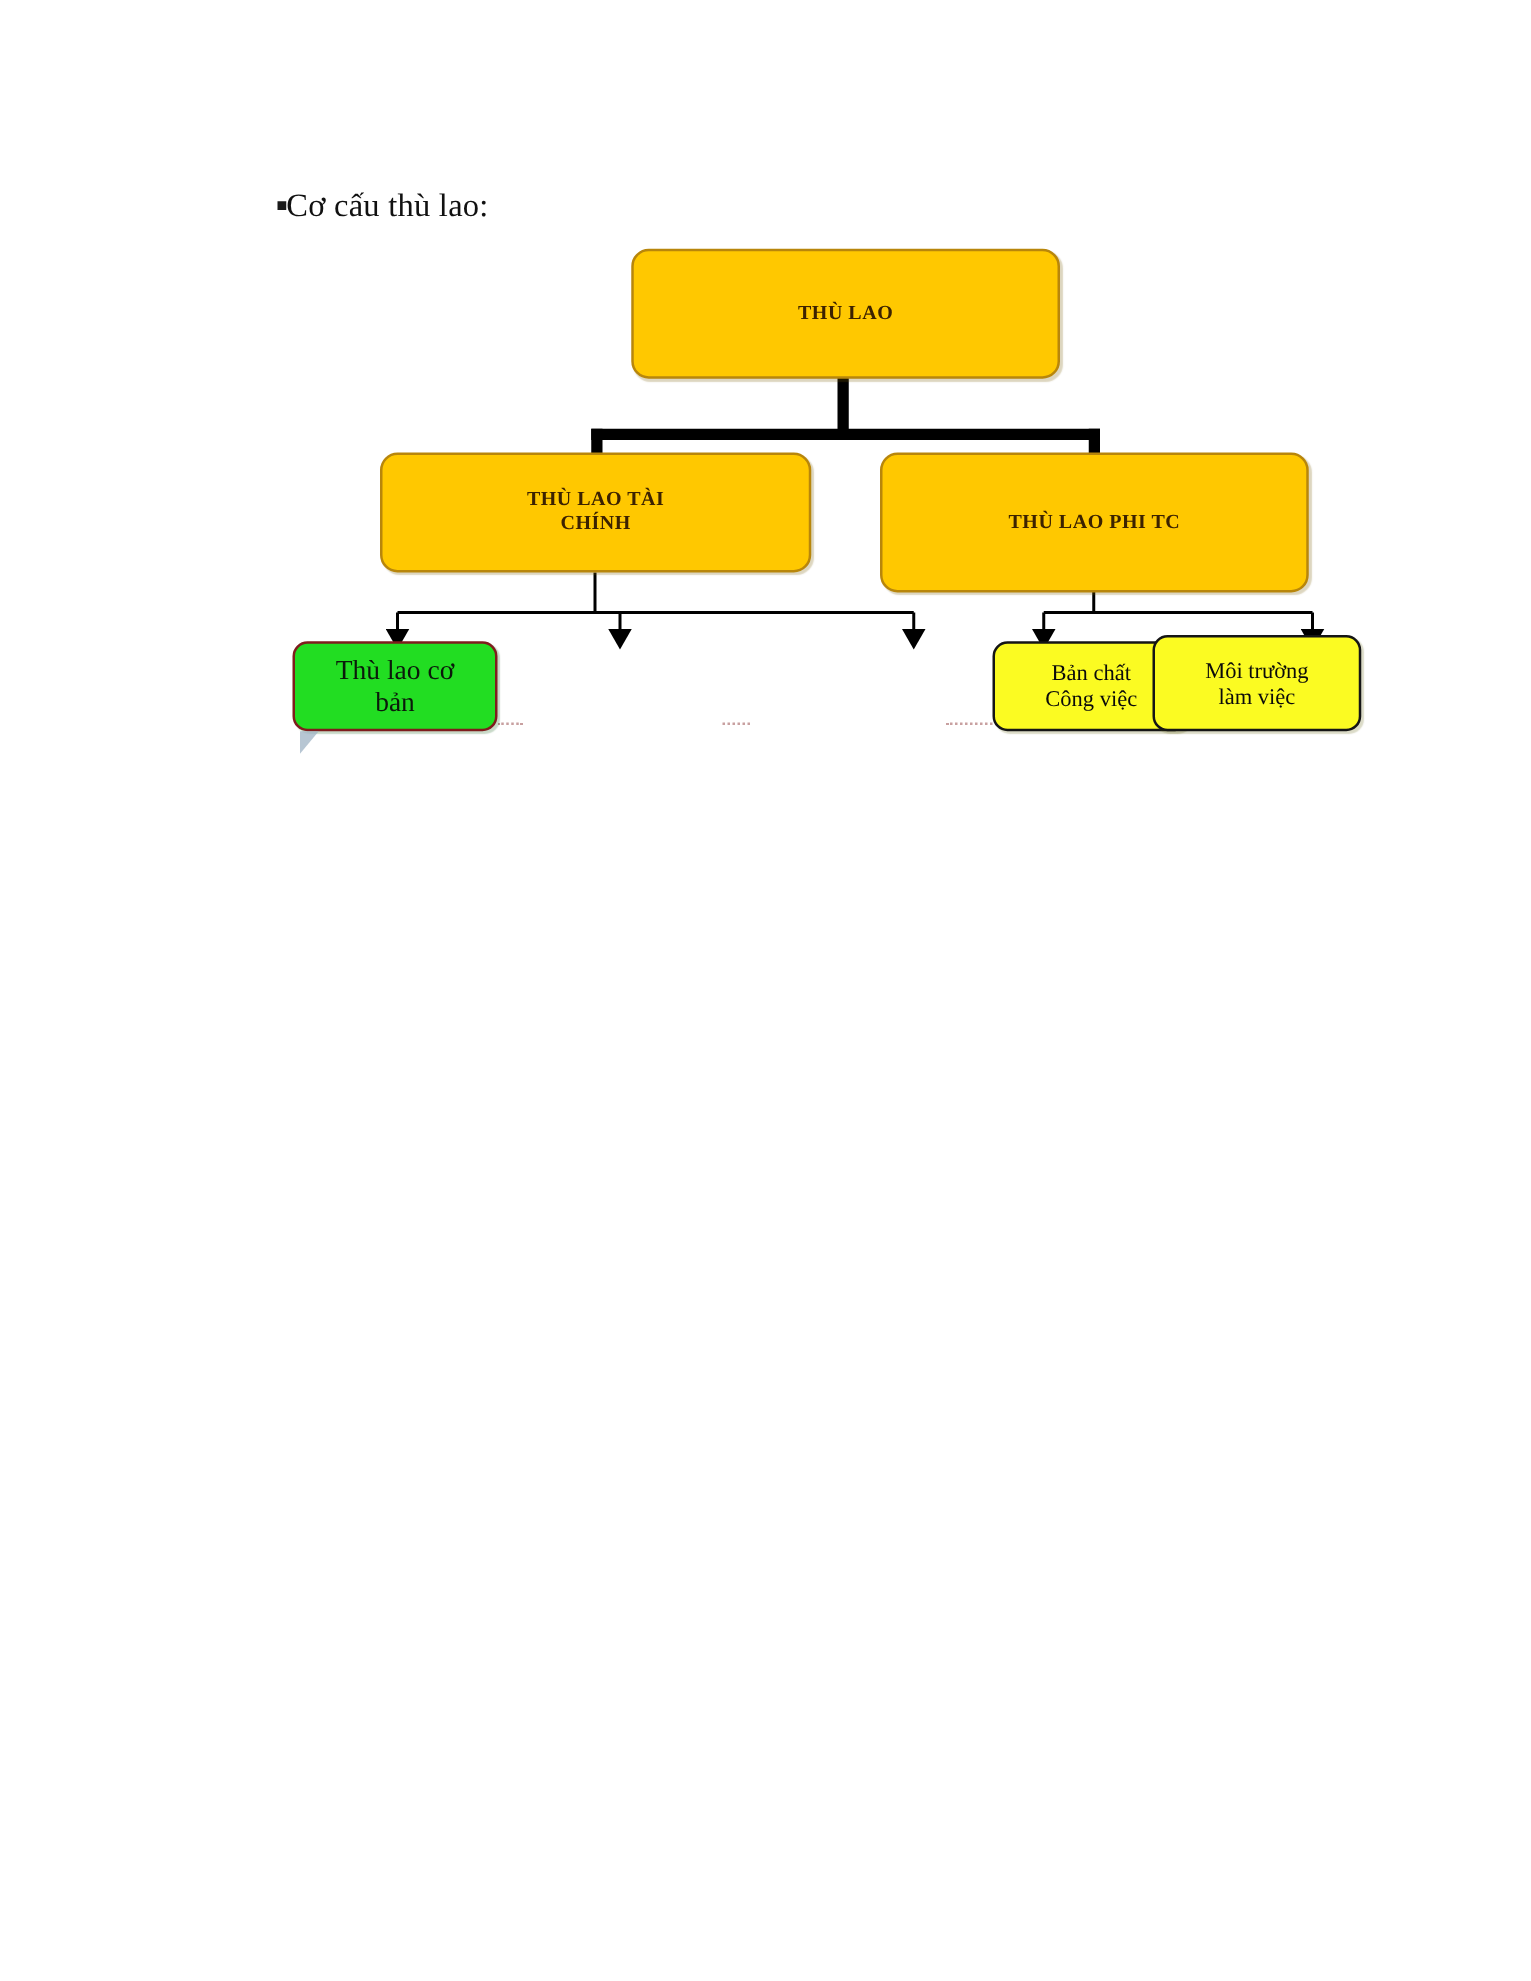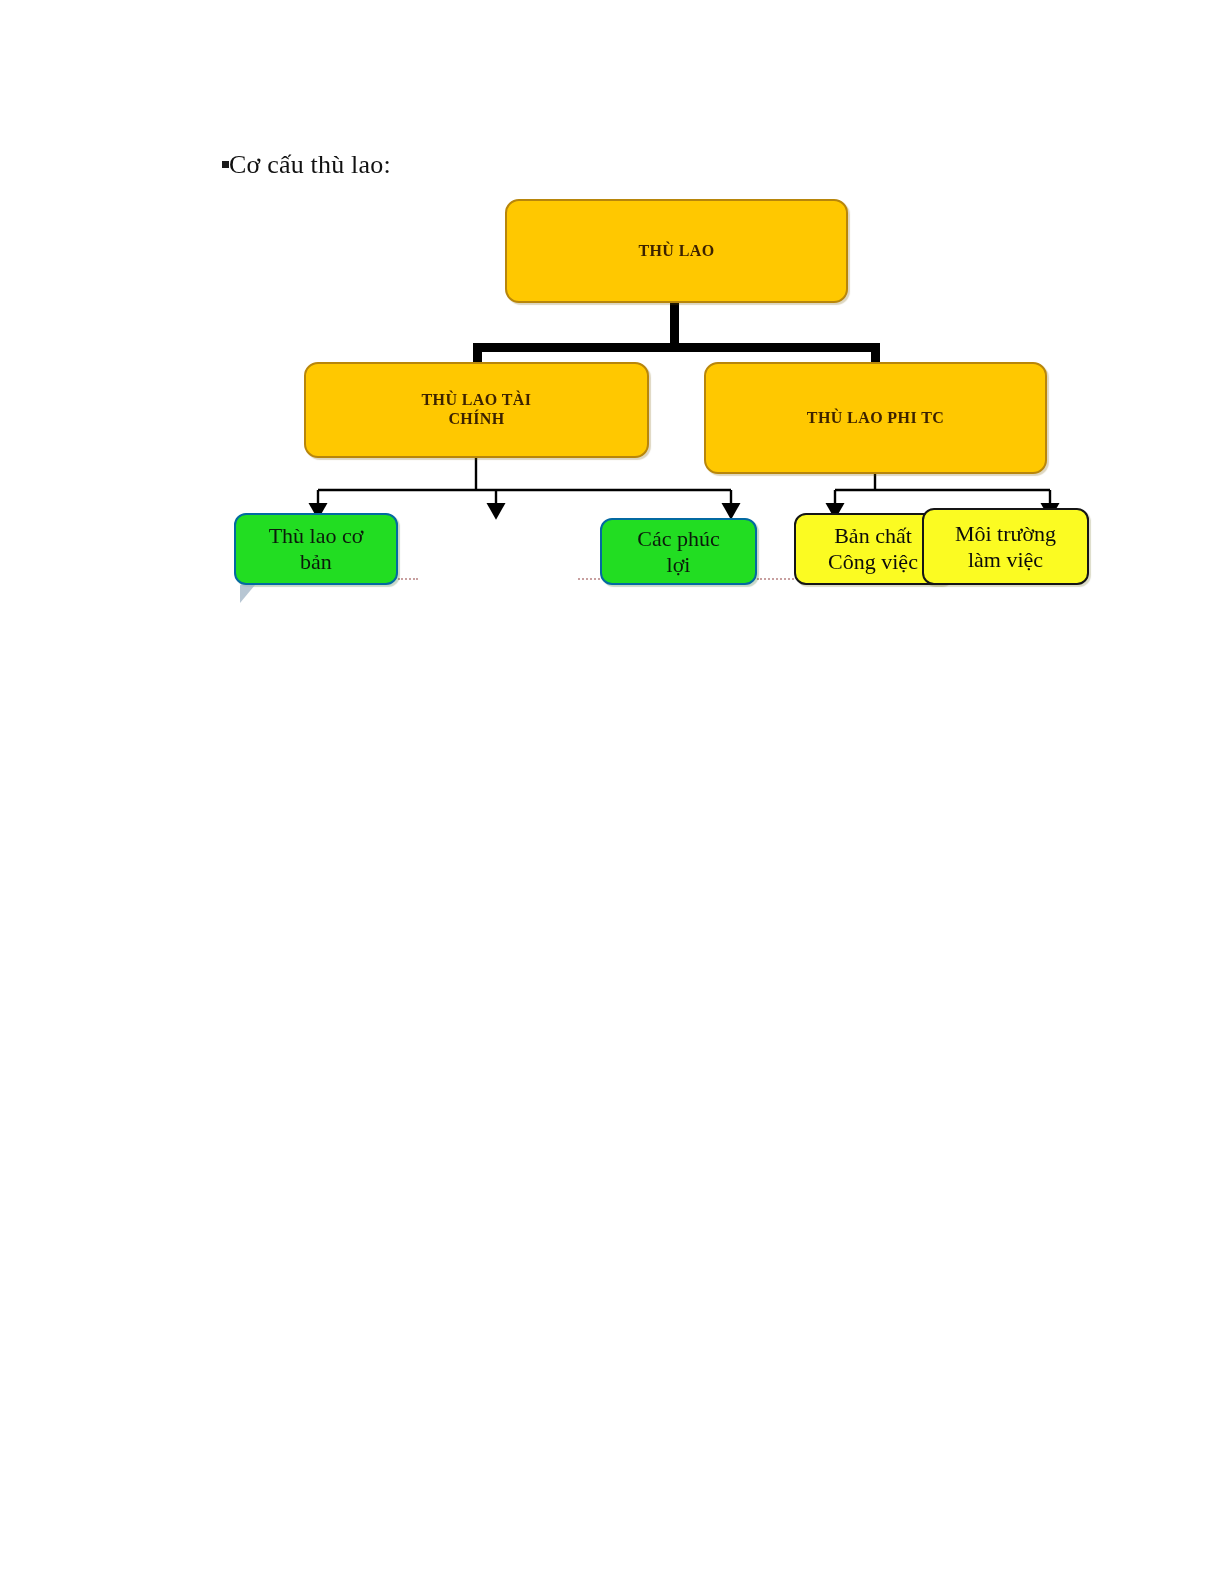--- a/index.html
+++ b/index.html
@@ -67,35 +67,35 @@
     border-radius: 14px;
     color: #3C2200;
     font-weight: bold;
     font-size: 16px;
     letter-spacing: 0.4px;
     box-shadow: 2px 2px 1px rgba(120,90,0,0.25);
   }
   
   .node.green {
     background: #22DD22;
-    border: 2px solid #0369a1;
+    border: 2px solid #7f1d1d;
     border-radius: 12px;
     color: #0b1a0b;
     font-weight: normal;
     font-size: 22px;
     box-shadow: 2px 2px 1px rgba(0,80,0,0.22);
   }
   
   .node.yellow {
     background: #FBFB22;
     border: 2px solid #151515;
     border-radius: 12px;
     color: #0b0b0b;
     font-weight: normal;
-    font-size: 22px;
+    font-size: 18px;
     box-shadow: 2px 2px 1px rgba(90,90,0,0.22);
   }
 
   
   .seg {
     position: absolute;
     background: #000000;
   }
   
   .dot-line {
@@ -161,21 +161,19 @@
   <div class="dot-line" style="left:952px; top:578px; width:18px;"></div>
 
   <div class="node gold" style="left:505px; top:199px; width:343px; height:104px;">THÙ LAO</div>
 
   <div class="node gold" style="left:304px; top:362px; width:345px; height:96px;">THÙ LAO TÀI
 CHÍNH</div>
   <div class="node gold" style="left:704px; top:362px; width:343px; height:112px;">THÙ LAO PHI TC</div>
 
   <div class="node green" style="left:234px; top:513px; width:164px; height:72px;">Thù lao cơ
 bản</div>
-  <div class="node green" style="left:600px; top:518px; width:157px; height:67px;">Các phúc
-lợi</div>
   <div class="node yellow" style="left:794px; top:513px; width:158px; height:72px;">Bản chất
 Công việc</div>
   <div class="node yellow" style="left:922px; top:508px; width:167px; height:77px;">Môi trường
 làm việc</div>
 
   <div class="artifact-triangle" style="left:240px; top:585px;"></div>
 </div>
 
 </body></html>

